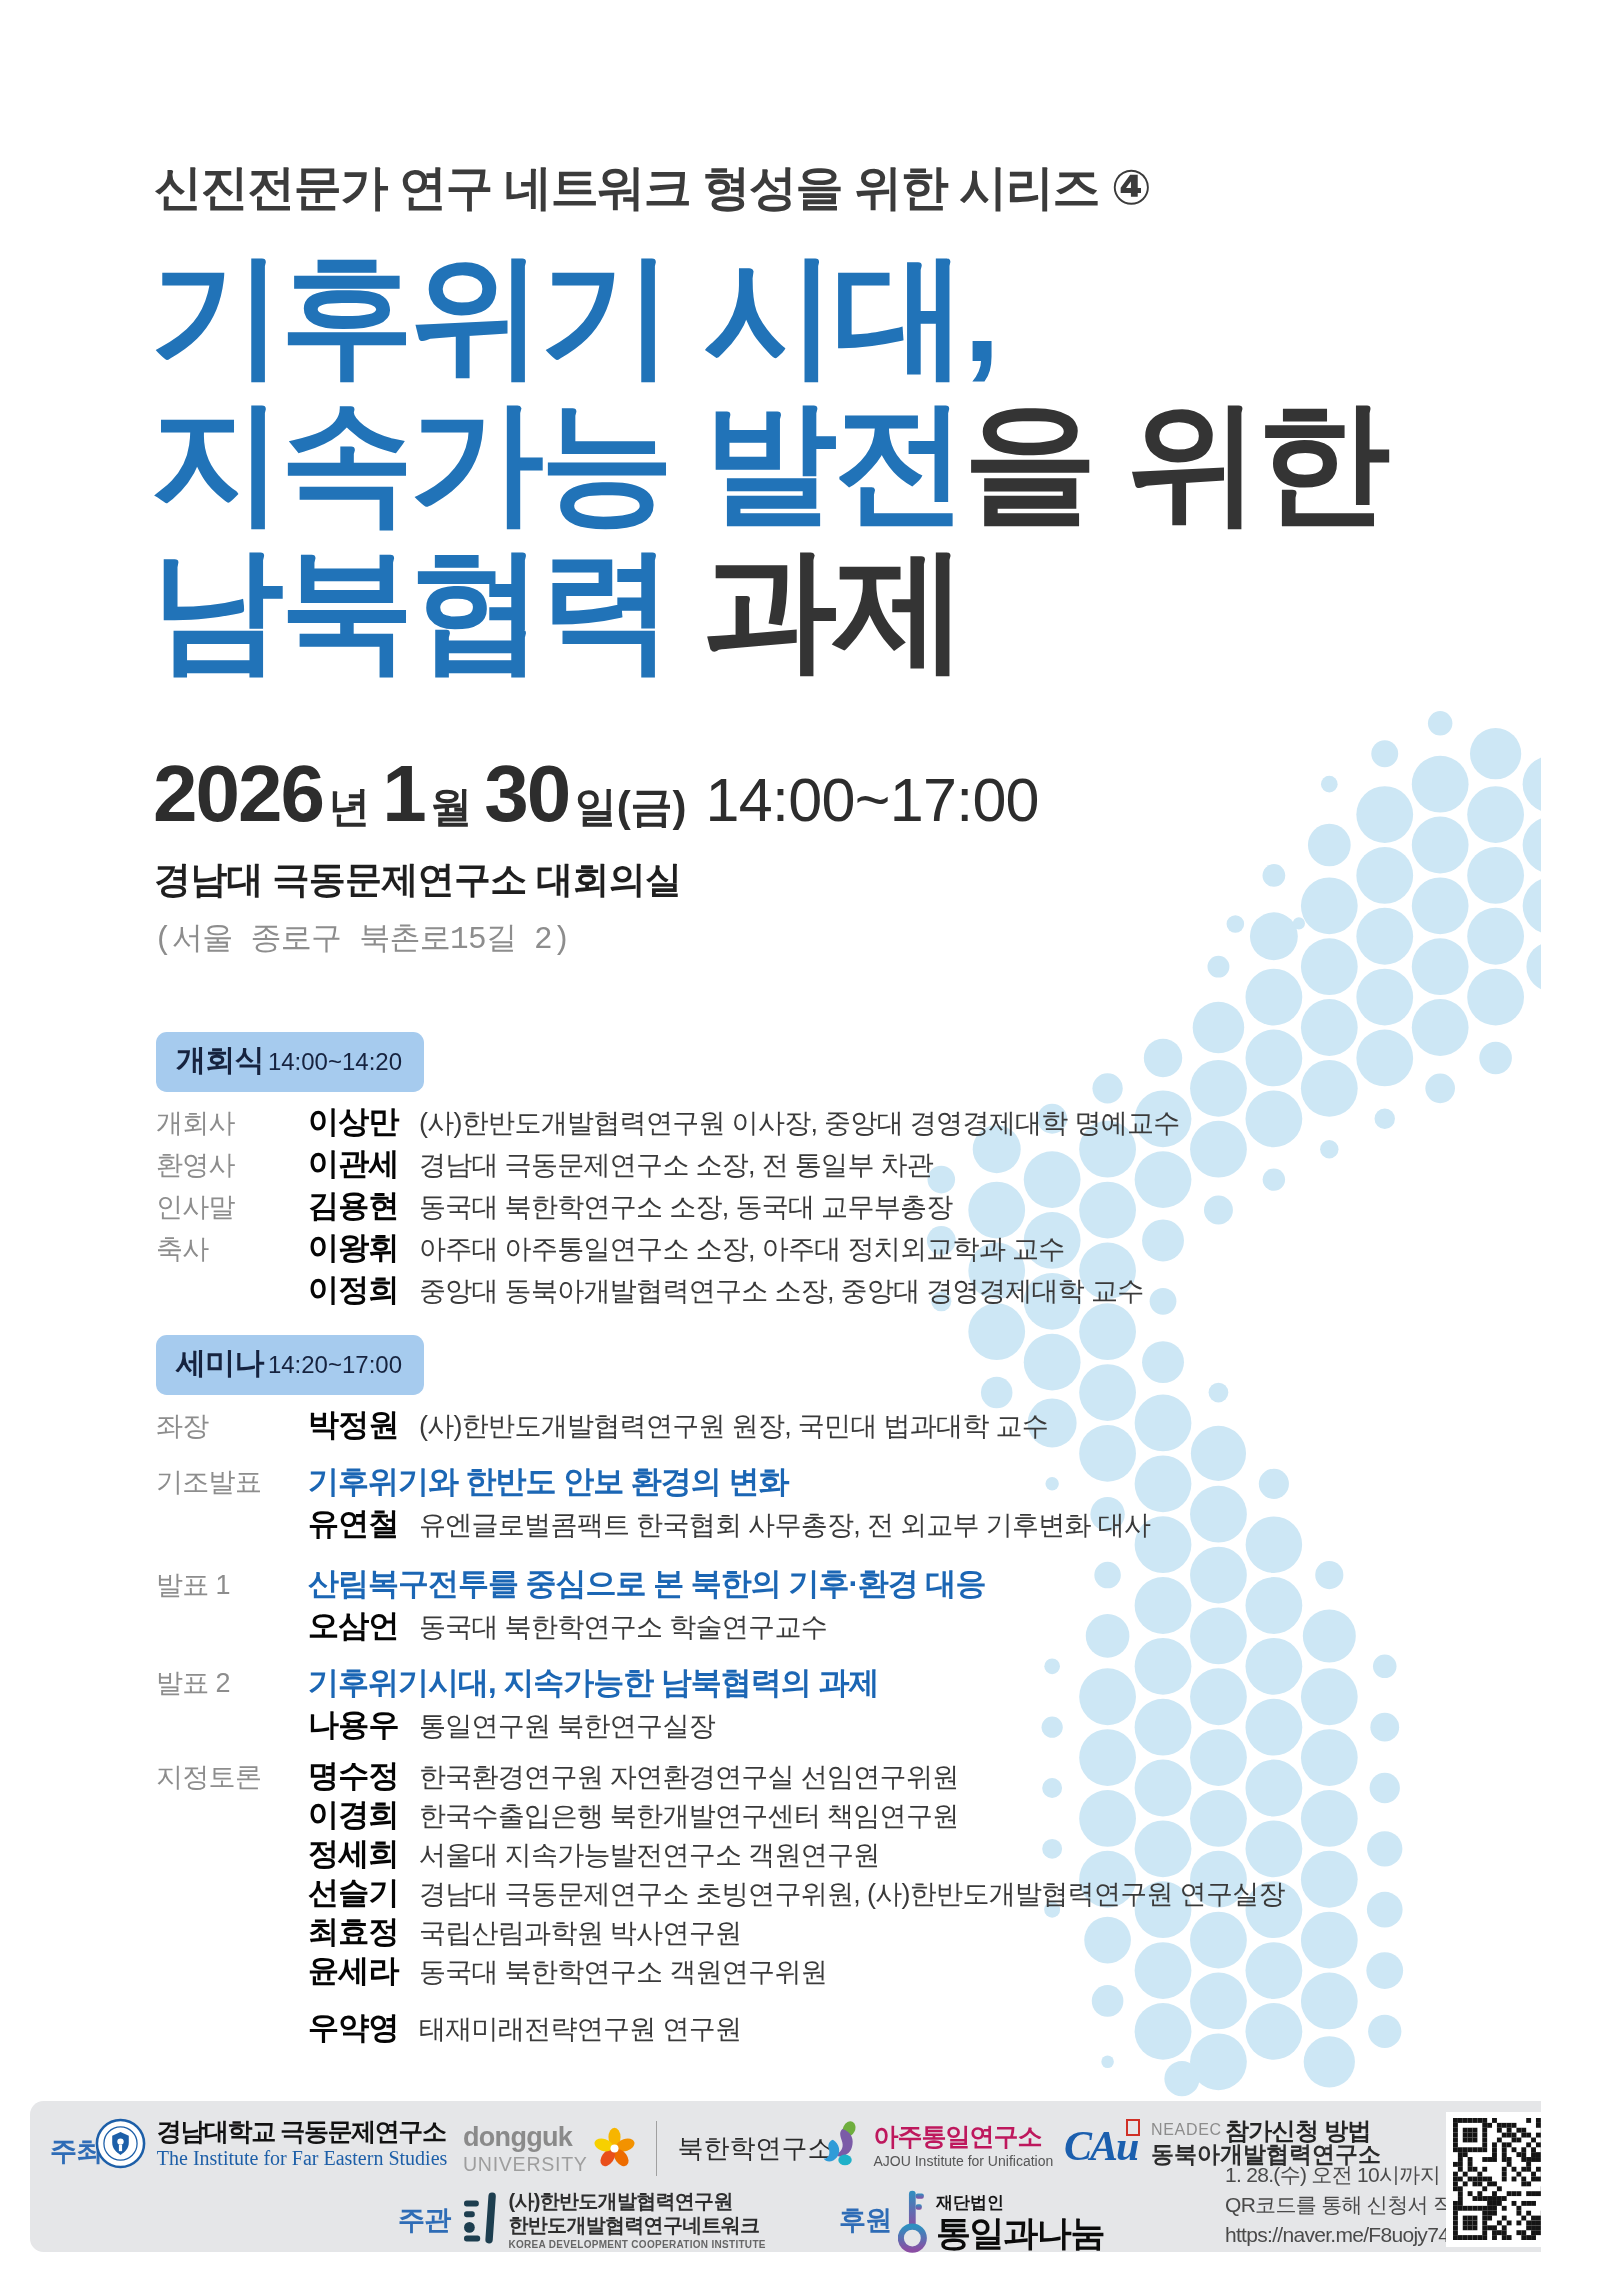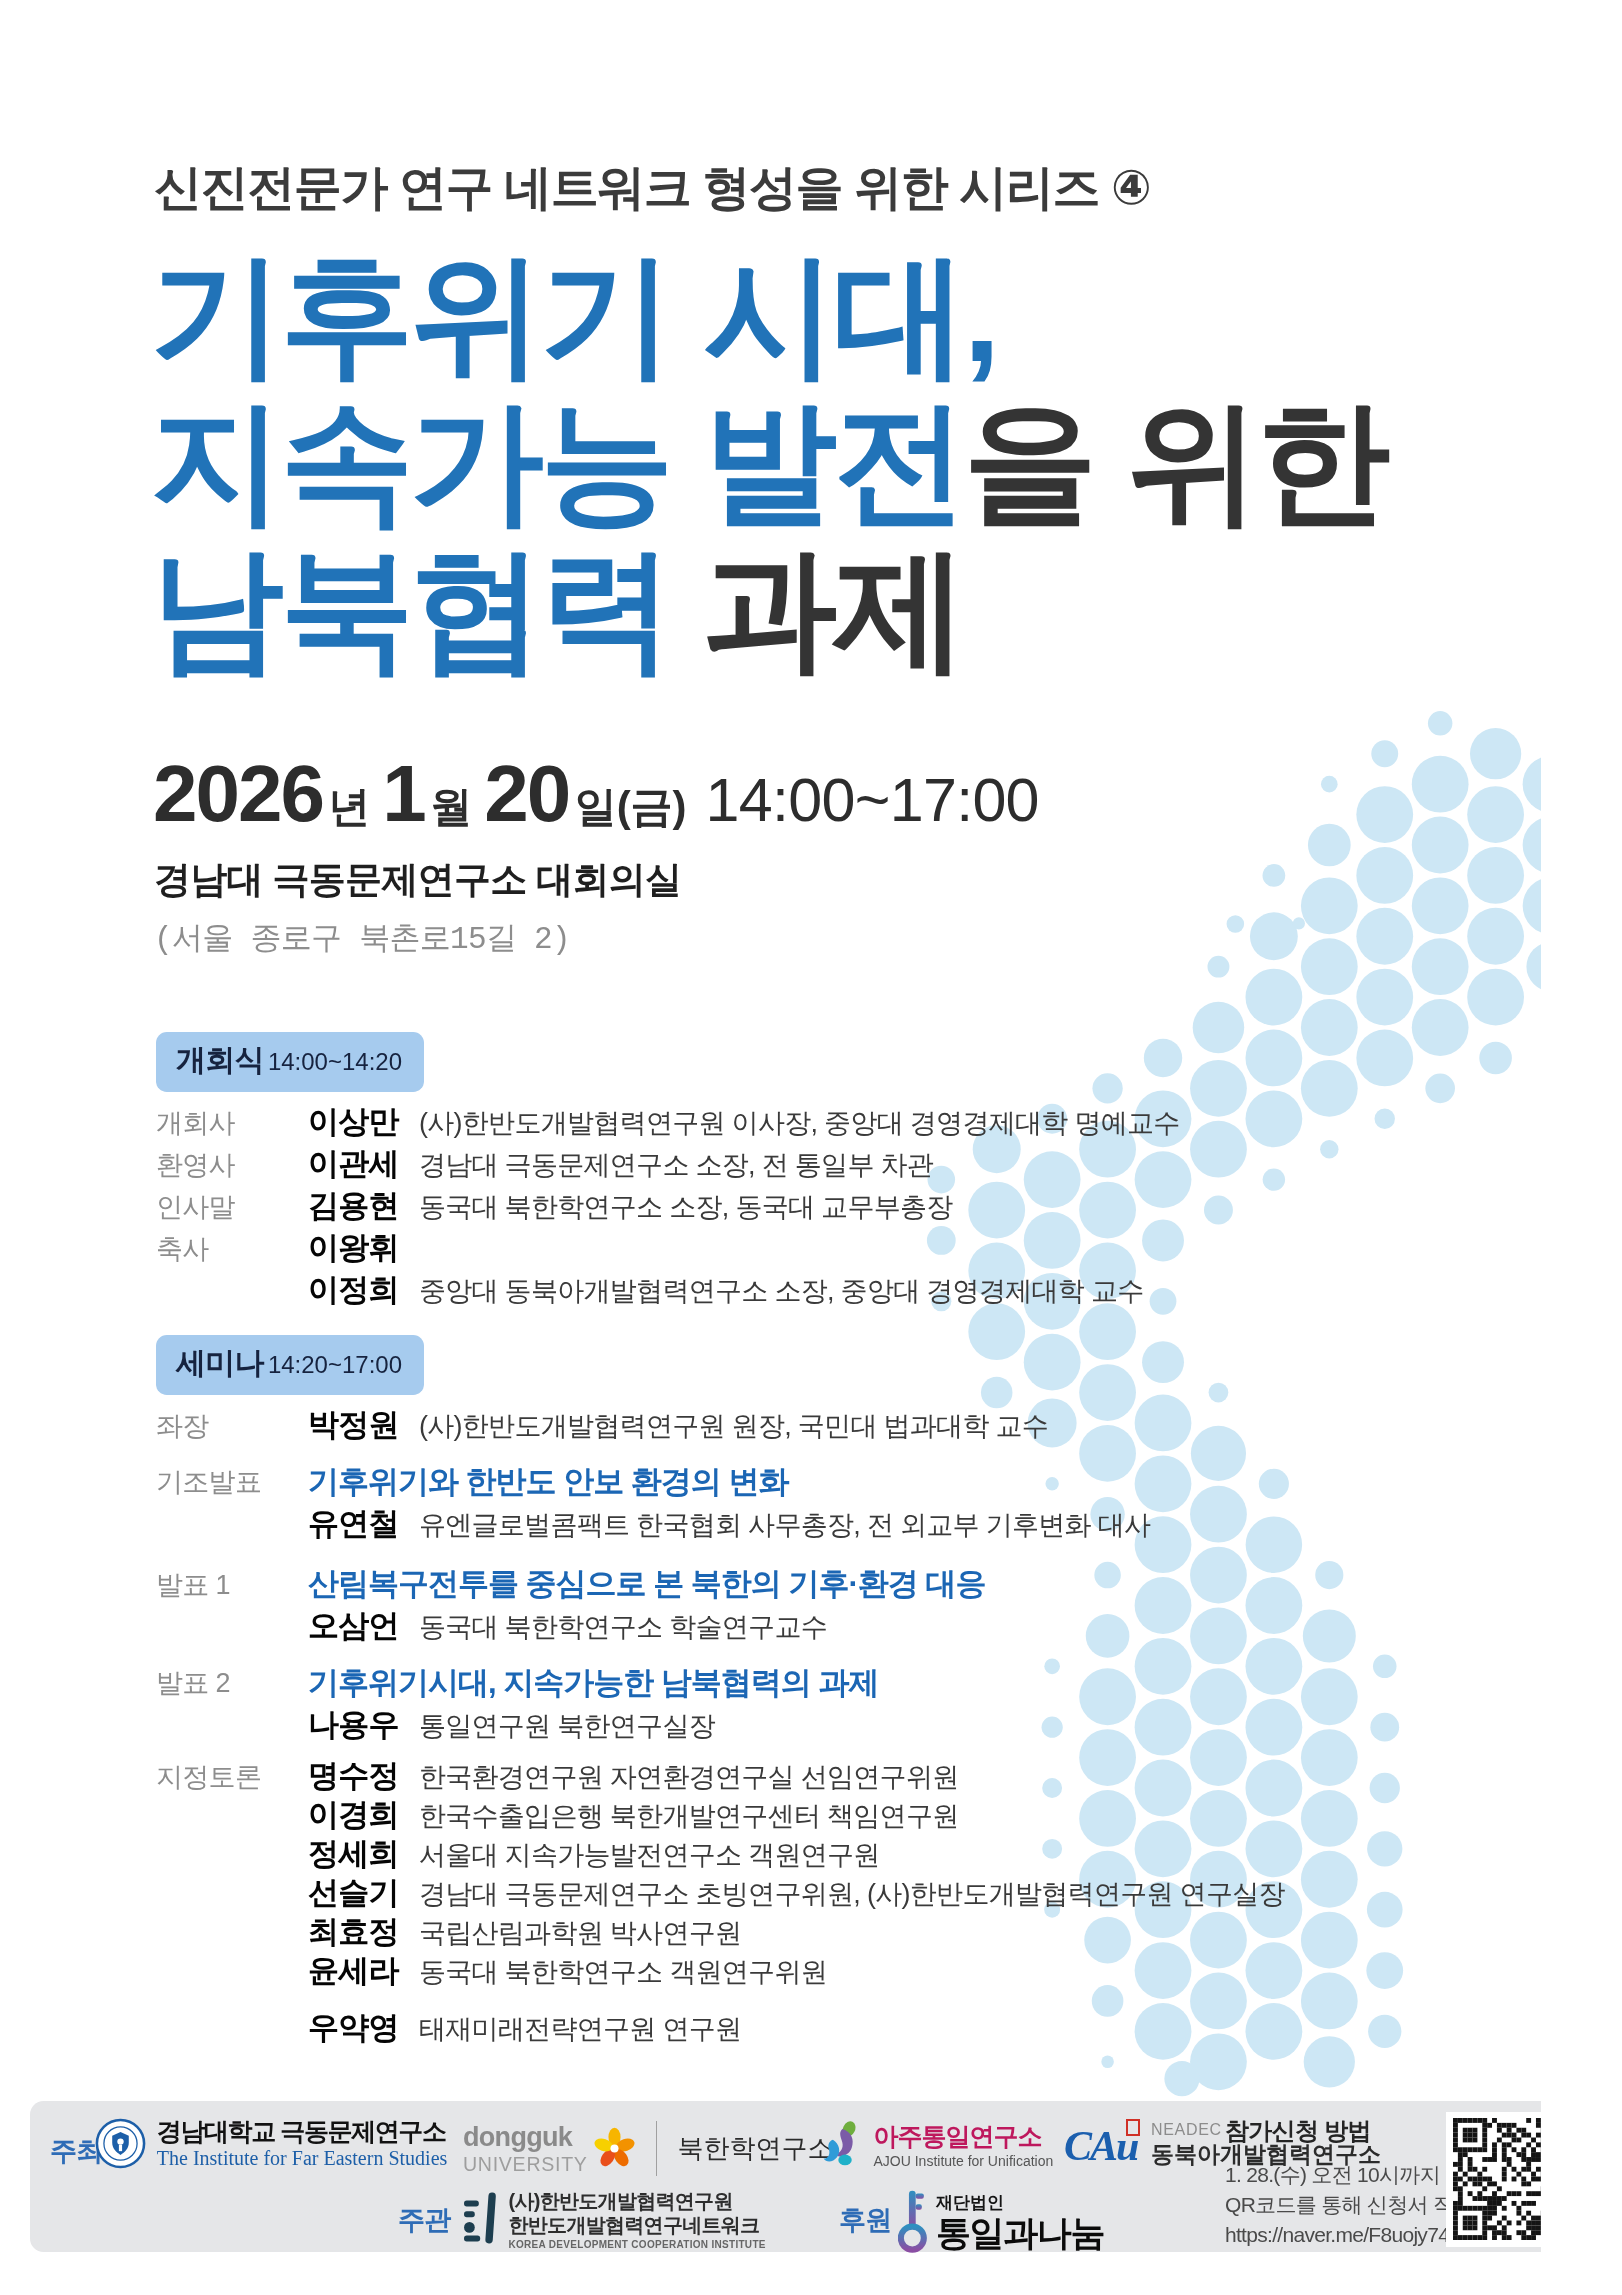--- a/index.html
+++ b/index.html
@@ -227,21 +227,21 @@
     <div><span class="blue">기후위기 시대,</span></div>
     <div><span class="blue">지속가능 발전</span><span>을 위한</span></div>
     <div><span class="blue">남북협력</span><span> 과제</span></div>
   </div>
 
   <div class="abs" id="dateline">
     <span class="dt-big">2026</span>
     <span class="dt-mid">년</span>
     <span class="dt-big">1</span>
     <span class="dt-mid">월</span>
-    <span class="dt-big">20</span>
+    <span class="dt-big">30</span>
     <span class="dt-mid last">일(금)</span>
     <span class="dt-time">14:00~17:00</span>
   </div>
 
   <div class="abs" id="venue">경남대 극동문제연구소 대회의실</div>
   <div class="abs" id="address">(서울 종로구 북촌로15길 2)</div>
 
   <div class="abs badge" id="badge-opening">
     <span class="badge-name">개회식</span>
     <span class="badge-time">14:00~14:20</span>
@@ -259,20 +259,21 @@
         <span class="pdesc">경남대 극동문제연구소 소장, 전 통일부 차관</span>
       </div>
     <div class="prow">
         <span class="role">인사말</span>
         <span class="pname">김용현</span>
         <span class="pdesc">동국대 북한학연구소 소장, 동국대 교무부총장</span>
       </div>
     <div class="prow">
         <span class="role">축사</span>
         <span class="pname">이왕휘</span>
+        <span class="pdesc">아주대 아주통일연구소 소장, 아주대 정치외교학과 교수</span>
       </div>
     <div class="prow">
         <span class="role"></span>
         <span class="pname">이정희</span>
         <span class="pdesc">중앙대 동북아개발협력연구소 소장, 중앙대 경영경제대학 교수</span>
       </div>
   </div>
 
   <div class="abs badge" id="badge-seminar">
     <span class="badge-name">세미나</span>

